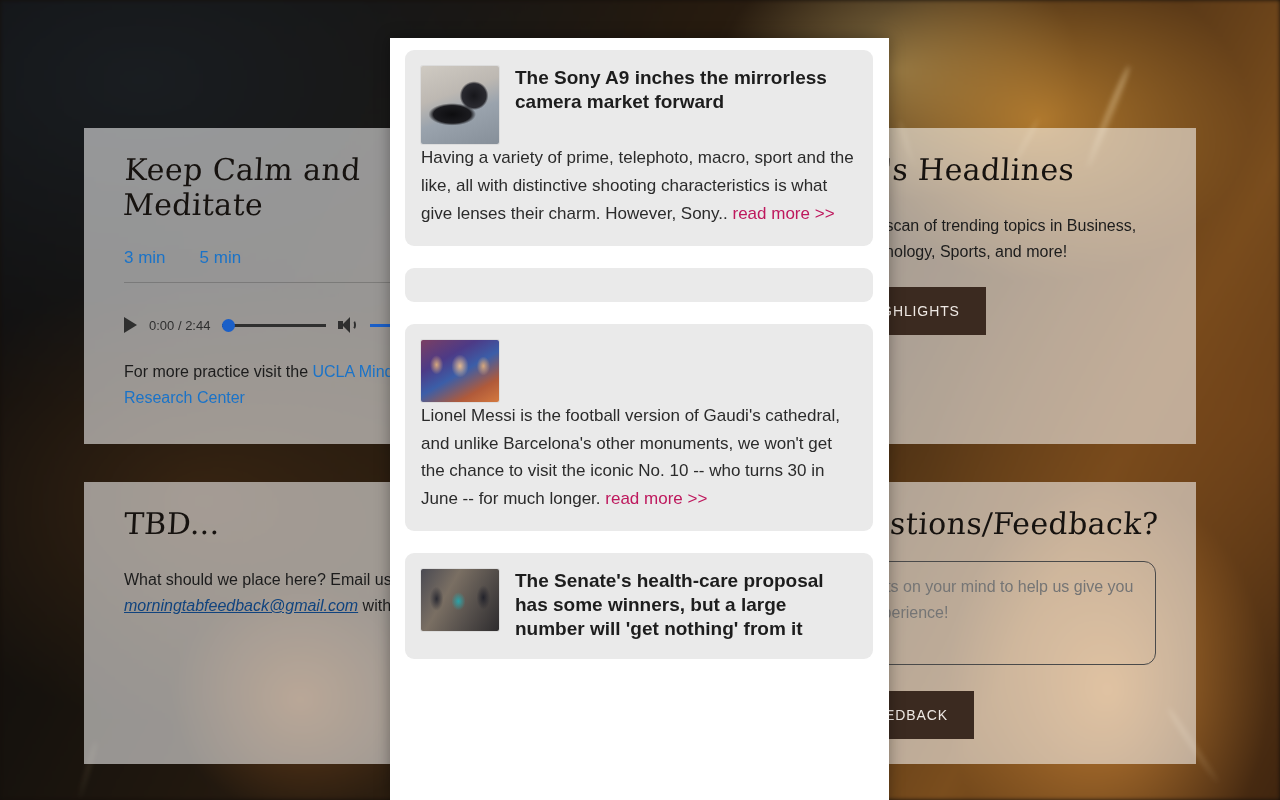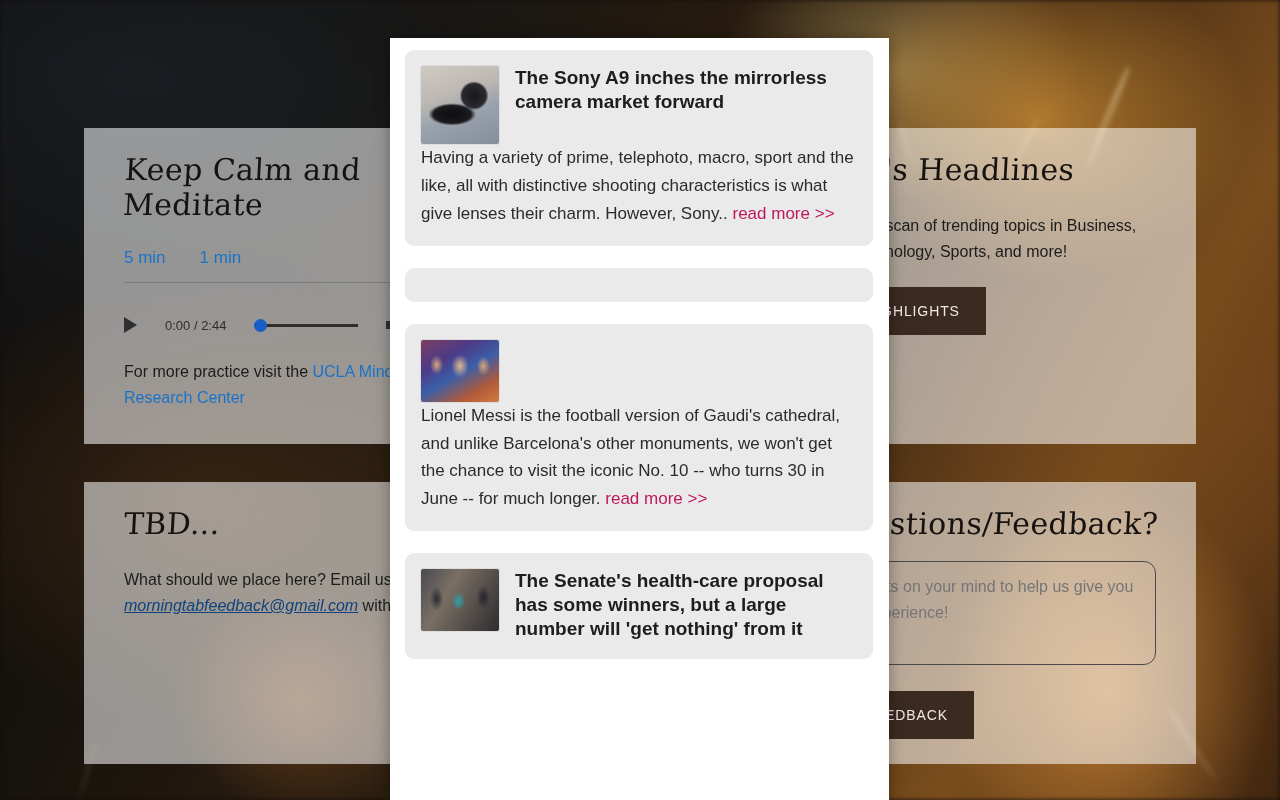--- a/index.html
+++ b/index.html
@@ -73,21 +73,21 @@
   .card-title.small-gap { margin-bottom: 20px; }
 
   .tab-row { margin: 0 0 14px 18px; display: flex; gap: 34px; }
   .tab-link {
     color: #1a73c8; font-size: 17px; text-decoration: none; cursor: pointer;
   }
   .divider { border: 0; border-top: 1px solid rgba(0,0,0,.18); margin: 0 18px 26px 18px; }
 
   
   .audio-bar {
-    display: flex; align-items: center; gap: 28px;
+    display: flex; align-items: center; gap: 12px;
     margin: 0 0 18px 18px;
     height: 32px;
   }
   .play-tri {
     width: 0; height: 0;
     border-left: 13px solid #2f2f2f;
     border-top: 8px solid transparent;
     border-bottom: 8px solid transparent;
     cursor: pointer;
   }
@@ -242,22 +242,22 @@
   <div class="bg-streak streak-d"></div>
   <div class="bg-streak streak-e"></div>
   <div class="bg-streak streak-f"></div>
 
   <div class="dash">
 
     <section class="card" id="card-meditate">
       <h2 class="card-title">Keep Calm and Meditate</h2>
 
       <div class="tab-row">
+        <a class="tab-link">3 min</a>
         <a class="tab-link">5 min</a>
-        <a class="tab-link">1 min</a>
       </div>
 
       <hr class="divider">
 
       <div class="audio-bar">
         <div class="play-tri"></div>
         <span class="time-label">0:00 / 2:44</span>
         <div class="seek">
           <div class="track"></div>
           <div class="knob"></div>

